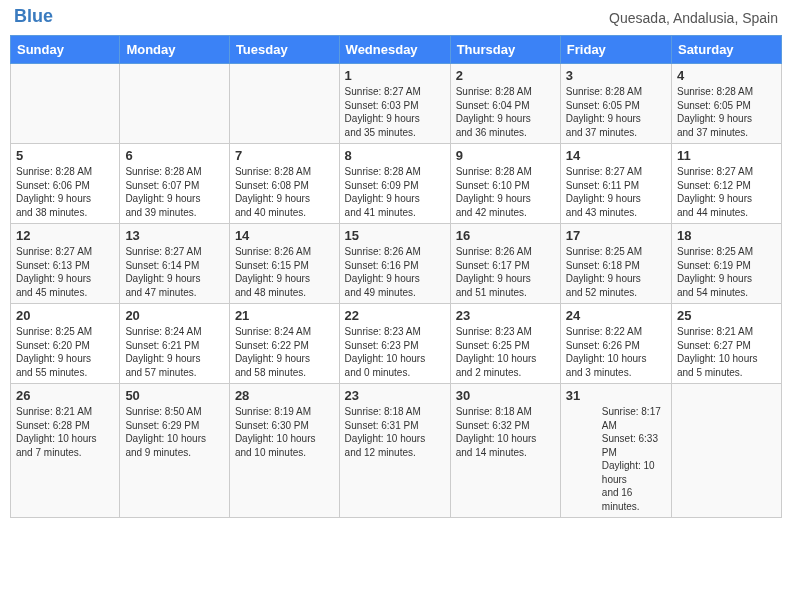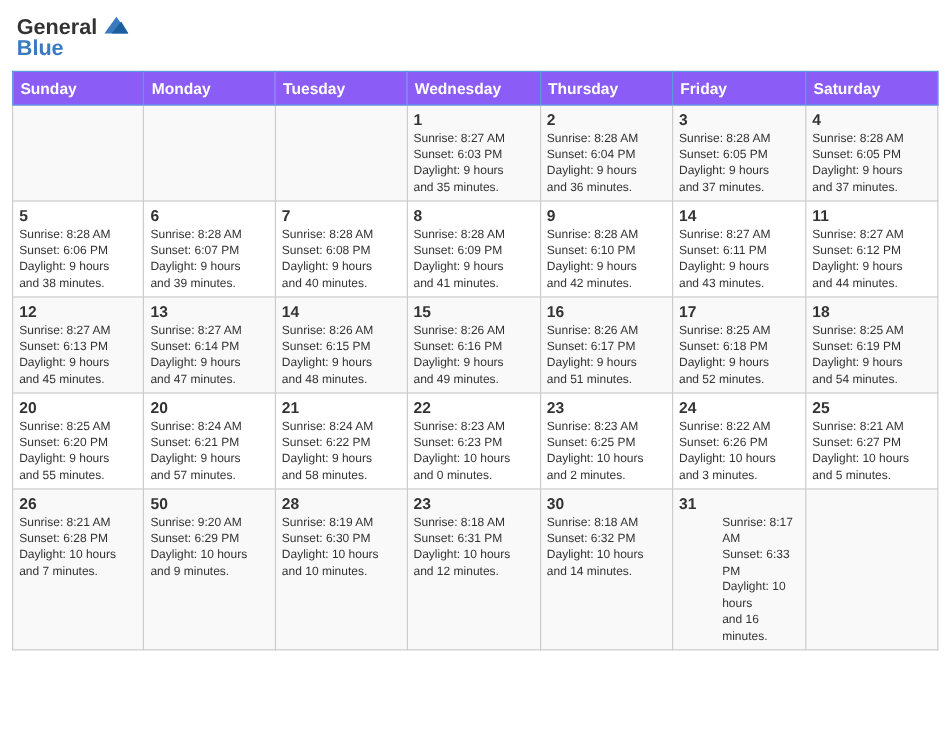--- a/index.html
+++ b/index.html
@@ -82,39 +82,33 @@
       font-weight: bold;
       margin-bottom: 2px;
     }
     .day-info {
       font-size: 10px;
       line-height: 1.35;
       color: #333;
     }
     .calendar tr:nth-child(odd) td { background: #f9f9f9; }
     .calendar tr:nth-child(even) td { background: #fff; }
-    .calendar thead tr th { background: #8b5cf6; }
+    .calendar thead tr th { background: #3b82f6; }
   </style>
 </head>
 <body>
 
 <div class="header-area">
   <div class="logo">
     <div style="display:flex;flex-direction:column;align-items:flex-start;">
-      <div style="display:flex;align-items:center;">
-        <span class="logo-text-general">General</span>
-        <svg class="logo-icon" viewBox="0 0 24 24" fill="none">
-          <polygon points="4,18 14,4 24,18" fill="#3a7bbf"></polygon>
-          <polygon points="10,18 18,8 24,18" fill="#1a5fa0"></polygon>
-        </svg>
-      </div>
       <span class="logo-text-blue" style="margin-top:-4px;">Blue</span>
     </div>
   </div>
   <div class="title-area">
+    <div class="location-title">Quesada, Andalusia, Spain</div>
   </div>
 </div>
 
 <table class="calendar">
   <thead>
     <tr>
     <th>Sunday</th>
         <th>Monday</th>
         <th>Tuesday</th>
         <th>Wednesday</th>
@@ -313,21 +307,21 @@
       <tr>
         <td>
           <div class="day-number">26</div>
           <div class="day-info" style="white-space: pre-line;">Sunrise: 8:21 AM
 Sunset: 6:28 PM
 Daylight: 10 hours
 and 7 minutes.</div>
         </td>
         <td>
           <div class="day-number">50</div>
-          <div class="day-info" style="white-space: pre-line;">Sunrise: 9:20 AM
+          <div class="day-info" style="white-space: pre-line;">Sunrise: 8:50 AM
 Sunset: 6:29 PM
 Daylight: 10 hours
 and 9 minutes.</div>
         </td>
         <td>
           <div class="day-number">28</div>
           <div class="day-info" style="white-space: pre-line;">Sunrise: 8:19 AM
 Sunset: 6:30 PM
 Daylight: 10 hours
 and 10 minutes.</div>

